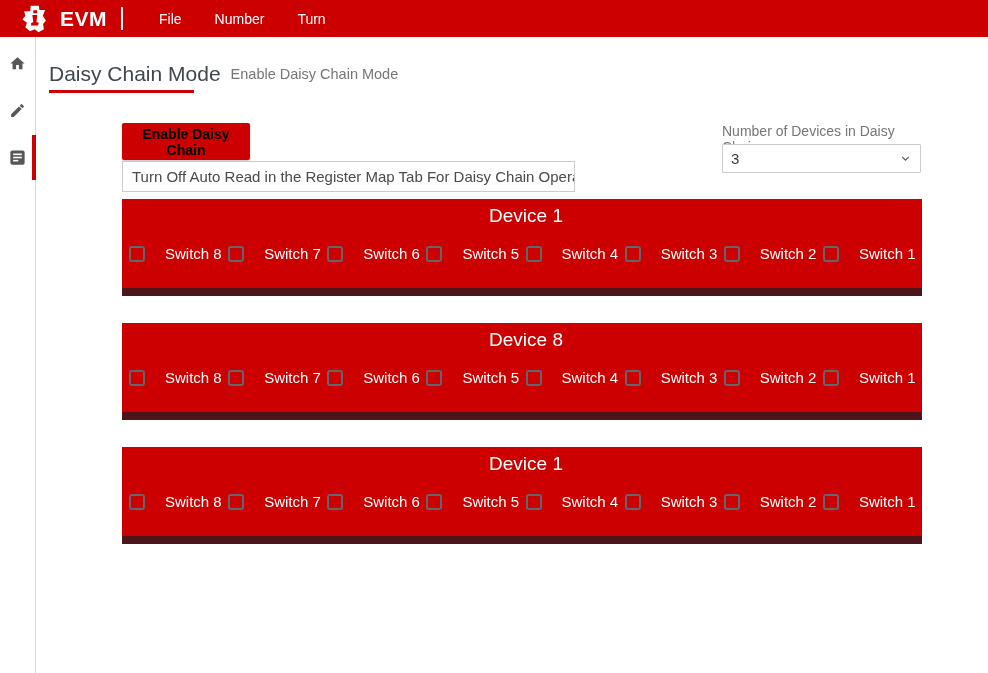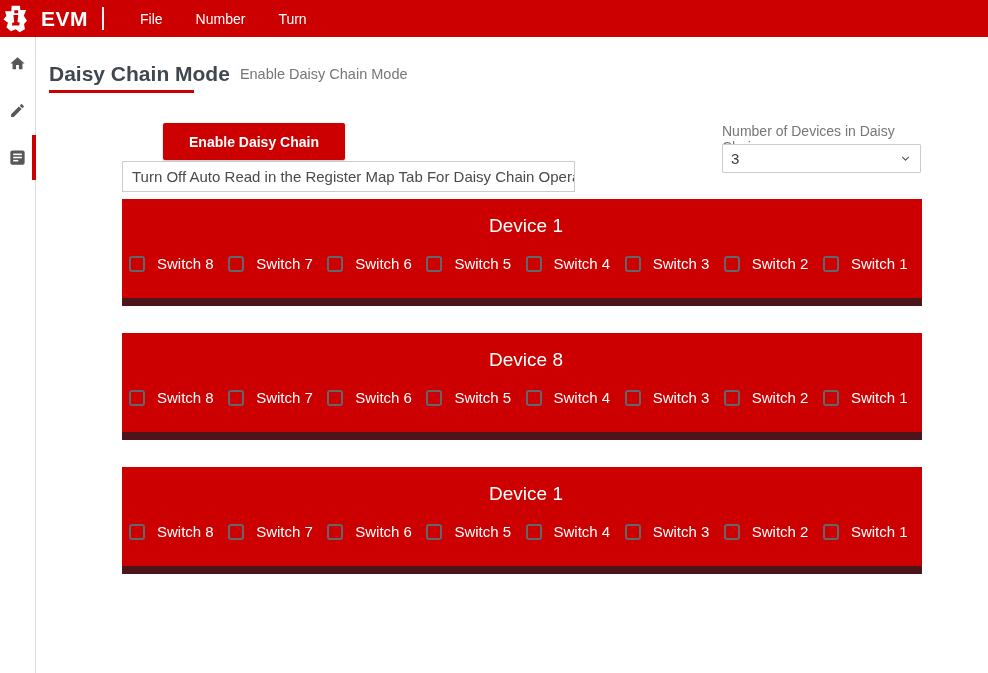--- a/index.html
+++ b/index.html
@@ -7,21 +7,21 @@
   body {
     font-family: "Liberation Sans", sans-serif;
     background: #ffffff;
     overflow: hidden;
   }
   .app { position: relative; width: 988px; height: 673px; background: #fff; }
 
   
   .header {
     position: absolute; top: 0; left: 0; right: 0; height: 37px;
-    background: #cc0000; display: flex; align-items: center; padding-left: 0;
+    background: #cc0000; display: flex; align-items: center; padding-left: 19px;
   }
   .logo { width: 30px; height: 28px; flex: 0 0 auto; }
   .app-title {
     color: #ffffff; font-size: 21px; font-weight: 700;
     letter-spacing: 0.5px; margin-left: 11px;
   }
   .header-sep {
     width: 2px; height: 23px; background: rgba(255,255,255,0.95);
     margin-left: 14px;
   }
@@ -43,35 +43,34 @@
   .side-item svg { fill: #575757; }
   .active-indicator {
     position: absolute; right: -1px; top: 98px; width: 4px; height: 45px;
     background: #cc0000;
   }
 
   
   .main { position: absolute; left: 37px; top: 37px; right: 0; bottom: 0; }
   .page-head { display: flex; align-items: center; margin: 25px 0 0 12px; }
   .title-wrap { display: inline-block; }
-  .page-title { font-size: 21px; font-weight: 700; color: #40474e; line-height: 24px; }
+  .page-title { font-size: 21px; font-weight: 400; color: #40474e; line-height: 24px; }
   .title-underline { width: 145px; height: 3px; background: #cc0000; margin-top: 4px; }
   .page-subtitle { font-size: 14.5px; color: #767676; margin-left: 10px; margin-bottom: 7px; }
 
   .content { position: relative; margin-left: 85px; width: 800px; }
 
   
   .controls-row { position: relative; height: 70px; margin-top: 30px; }
   .enable-btn {
-    position: absolute; left: 0; top: 0; width: 182px; height: 37px;
-    background: #cc0000; color: #ffffff; font-size: 14px; font-weight: 700;
+    position: absolute; left: 0; top: 0; width: 128px; height: 37px;
+    background: #cc0000; color: #000000; font-size: 14px; font-weight: 700;
     border: none; border-radius: 2px; cursor: pointer;
     font-family: "Liberation Sans", sans-serif;
     box-shadow: 0 1px 2px rgba(0,0,0,0.25);
-    margin-left: 41px;
   }
   .info-box {
     position: absolute; left: 0; top: 38px; width: 453px; height: 31px;
     border: 1px solid #cccccc; background: #ffffff;
     font-size: 15px; color: #4a4a4a; line-height: 29px; padding-left: 9px;
     white-space: nowrap; overflow: hidden;
   }
   .dc-label { position: absolute; left: 600px; top: 0; font-size: 14px; color: #767676; }
   .select-wrap { position: absolute; left: 600px; top: 21px; width: 199px; height: 29px; }
   .select-wrap select {
@@ -83,32 +82,32 @@
   .select-wrap .chevron {
     position: absolute; right: 9px; top: 8px; width: 13px; height: 13px;
     pointer-events: none; stroke: #555; stroke-width: 2; fill: none;
   }
 
   
   .device-panels { margin-top: 6px; }
   .device-panel { width: 800px; background: #cc0000; margin-bottom: 27px; }
   .device-title {
     text-align: center; color: #ffffff; font-size: 19px; font-weight: 400;
-    padding-top: 16px; line-height: 22px; margin-left: 8px;
+    padding-top: 6px; line-height: 22px; margin-left: 8px;
   }
   .switch-row { display: flex; padding: 18px 0 26px 7px; }
   .switch-item { width: 100px; display: flex; align-items: center; cursor: pointer; }
   .switch-checkbox {
     appearance: none; -webkit-appearance: none;
     width: 16px; height: 16px; flex: 0 0 auto;
     border: 2px solid #61676b; border-radius: 3px;
     background: transparent; margin: 0; cursor: pointer;
   }
   .switch-checkbox:checked { background: #ffffff; }
-  .switch-label { color: #ffffff; font-size: 15px; margin-left: 12px; white-space: nowrap; }
+  .switch-label { color: #ffffff; font-size: 15px; margin-left: 20px; white-space: nowrap; }
   .device-strip { height: 8px; background: #4c151a; }
 </style>
 </head>
 <body>
 
 <div class="app">
 
   <div class="header">
     <svg class="logo" viewBox="0 0 36 34">
       <path fill="#ffffff" d="M14 1 h10 l0.5 5 h7 l-2.8 7 3.8 6 -3.5 4 1 6.5 -6.5 3.5 -4.5 -3.5 -6 2.5 -5.5 -5 2 -5.5 -5.5 -4 3.5 -4.5 -1.5 -5.5 h7.5 z"></path>

